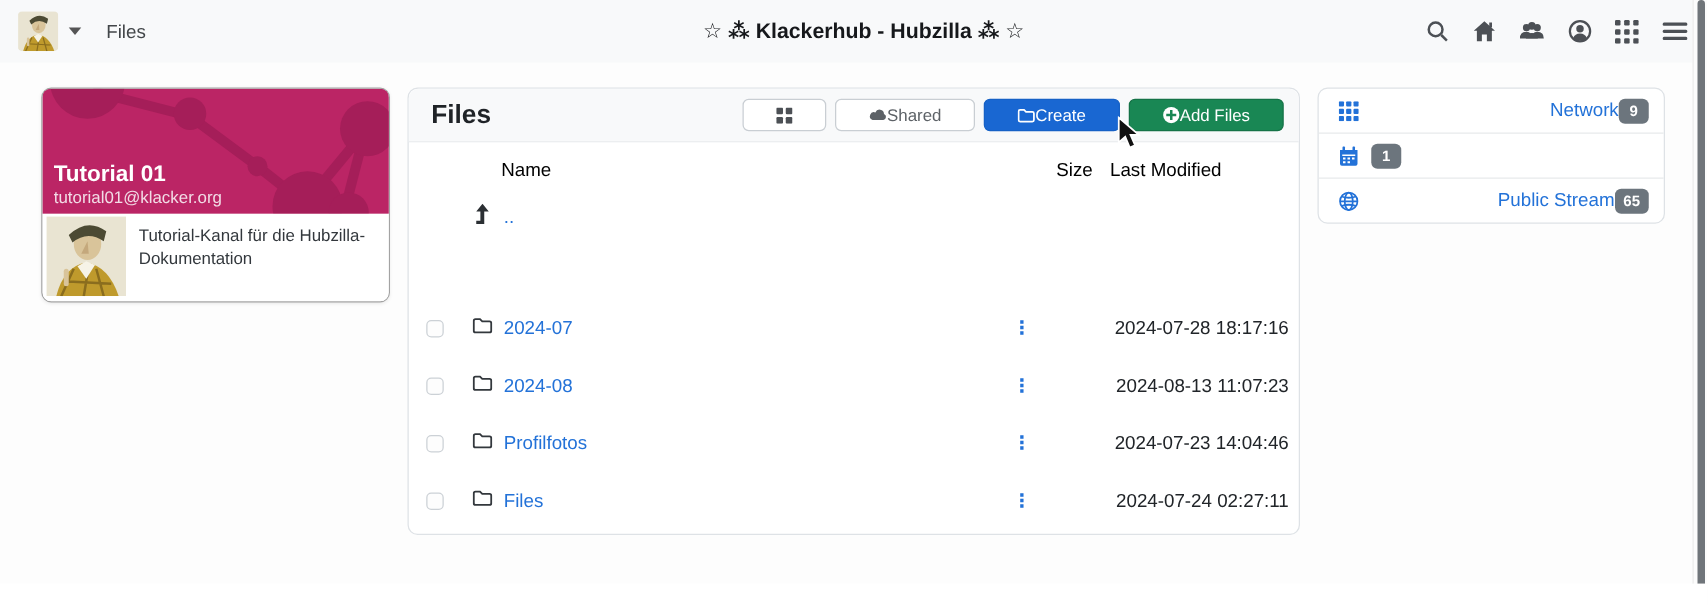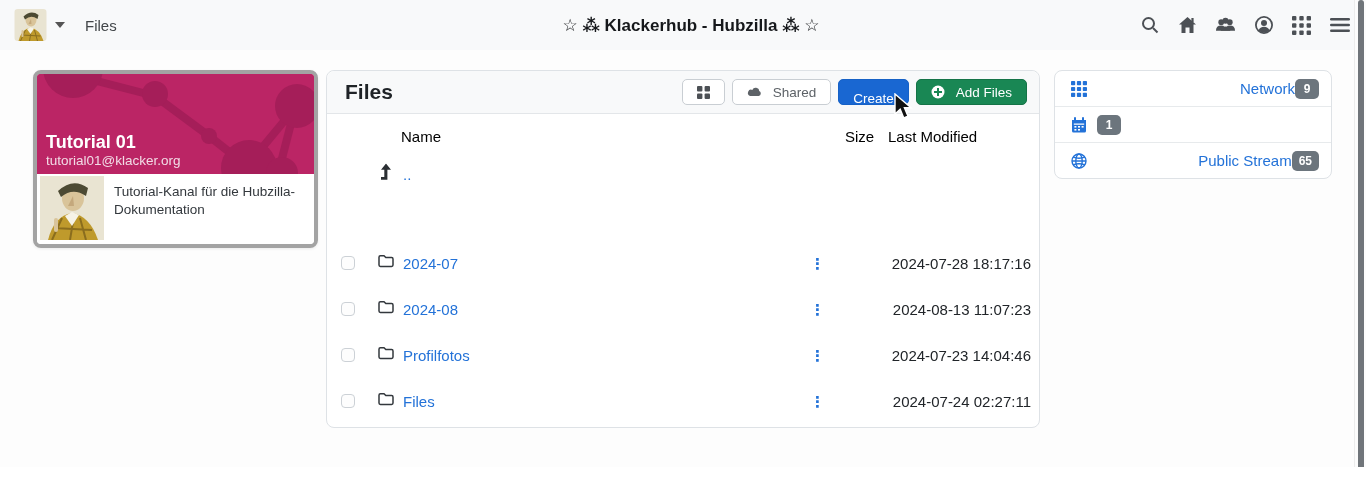--- a/index.html
+++ b/index.html
@@ -14,38 +14,38 @@
   .nav-title{position:absolute;left:16px;right:0;top:0;height:50px;display:flex;align-items:center;justify-content:center;font-size:17px;font-weight:bold;color:#16181b;pointer-events:none;}
   .nav-icons{position:absolute;right:16px;top:0;height:50px;display:flex;align-items:center;gap:17px;}
   .nav-icon{width:21px;height:21px;display:flex;align-items:center;justify-content:center;color:#4c5055;cursor:pointer;}
   .nav-icon svg{display:block;}
 
   
   .scrollbar-track{position:absolute;right:0;top:0;width:11px;height:484px;background:#fcfcfc;border-left:1px solid #ececec;}
   .scrollbar-thumb{position:absolute;right:2px;top:0;width:6px;height:484px;background:#70757a;border-radius:3px;}
 
   
-  .profile-card{position:absolute;left:33px;top:70px;width:277px;height:170px;background:#fff;border:4px solid #a3a3a3;border-radius:8px;box-shadow:0 1px 3px rgba(0,0,0,.08);overflow:hidden;}
+  .profile-card{position:absolute;left:33px;top:70px;width:277px;height:170px;background:#fff;border:1px solid #a3a3a3;border-radius:8px;box-shadow:0 1px 3px rgba(0,0,0,.08);overflow:hidden;}
   .banner{position:relative;width:100%;height:100px;background:#bb2565;}
   .banner svg{position:absolute;inset:0;}
   .banner-text{position:absolute;left:9px;bottom:6px;z-index:2;}
   .channel-name{font-size:18px;font-weight:bold;color:#fff;line-height:1.15;}
   .channel-address{font-size:13.5px;color:#f2dce6;}
   .card-body{position:relative;height:70px;background:#fff;}
   .profile-avatar{position:absolute;left:3px;top:2px;width:64px;height:64px;overflow:hidden;}
   .channel-desc{position:absolute;left:77px;top:9px;right:10px;font-size:13.5px;color:#33383d;line-height:1.35;}
 
   
   .files-panel{position:absolute;left:326px;top:70px;width:714px;height:358px;background:#fff;border:1px solid #dee2e6;border-radius:8px;box-sizing:border-box;}
   .panel-header{position:relative;height:42px;background:#f8f9fa;border-bottom:1px solid #e3e6e9;border-radius:8px 8px 0 0;display:flex;align-items:center;}
   .panel-title{font-size:21px;font-weight:bold;color:#1f2327;margin-left:18px;}
   .header-buttons{position:absolute;right:12px;top:8px;display:flex;gap:7px;}
-  .btn{height:26px;display:inline-flex;align-items:center;gap:11px;border-radius:5px;font-size:13.5px;padding:0 14px;box-sizing:border-box;cursor:pointer;border:1px solid transparent;}
+  .btn{height:26px;display:inline-flex;align-items:center;gap:0;border-radius:5px;font-size:13.5px;padding:0 26px;box-sizing:border-box;cursor:pointer;border:1px solid transparent;}
   .btn-outline{background:#fff;border-color:#c9ced3;color:#5d6267;}
-  .btn-primary{background:#1967d2;border-color:#1661c6;color:#fff;flex-direction:column;}
+  .btn-primary{background:#1967d2;border-color:#1661c6;color:#fff;}
   .btn-success{background:#198754;border-color:#157347;color:#fff;}
   .btn svg{display:block;}
 
   
   .cursor{position:absolute;left:893px;top:93px;z-index:50;pointer-events:none;}
 
   
   .frow{position:absolute;left:0;width:712px;height:46px;}
   .frow .cb{position:absolute;left:14px;top:50%;transform:translateY(-50%);width:14px;height:14px;appearance:none;-webkit-appearance:none;border:1px solid #ccd1d6;border-radius:4px;background:#fdfdfd;cursor:pointer;margin:0;}
   .col-head{font-size:15px;font-weight:normal;color:#000000;position:absolute;top:50%;transform:translateY(-50%);}

